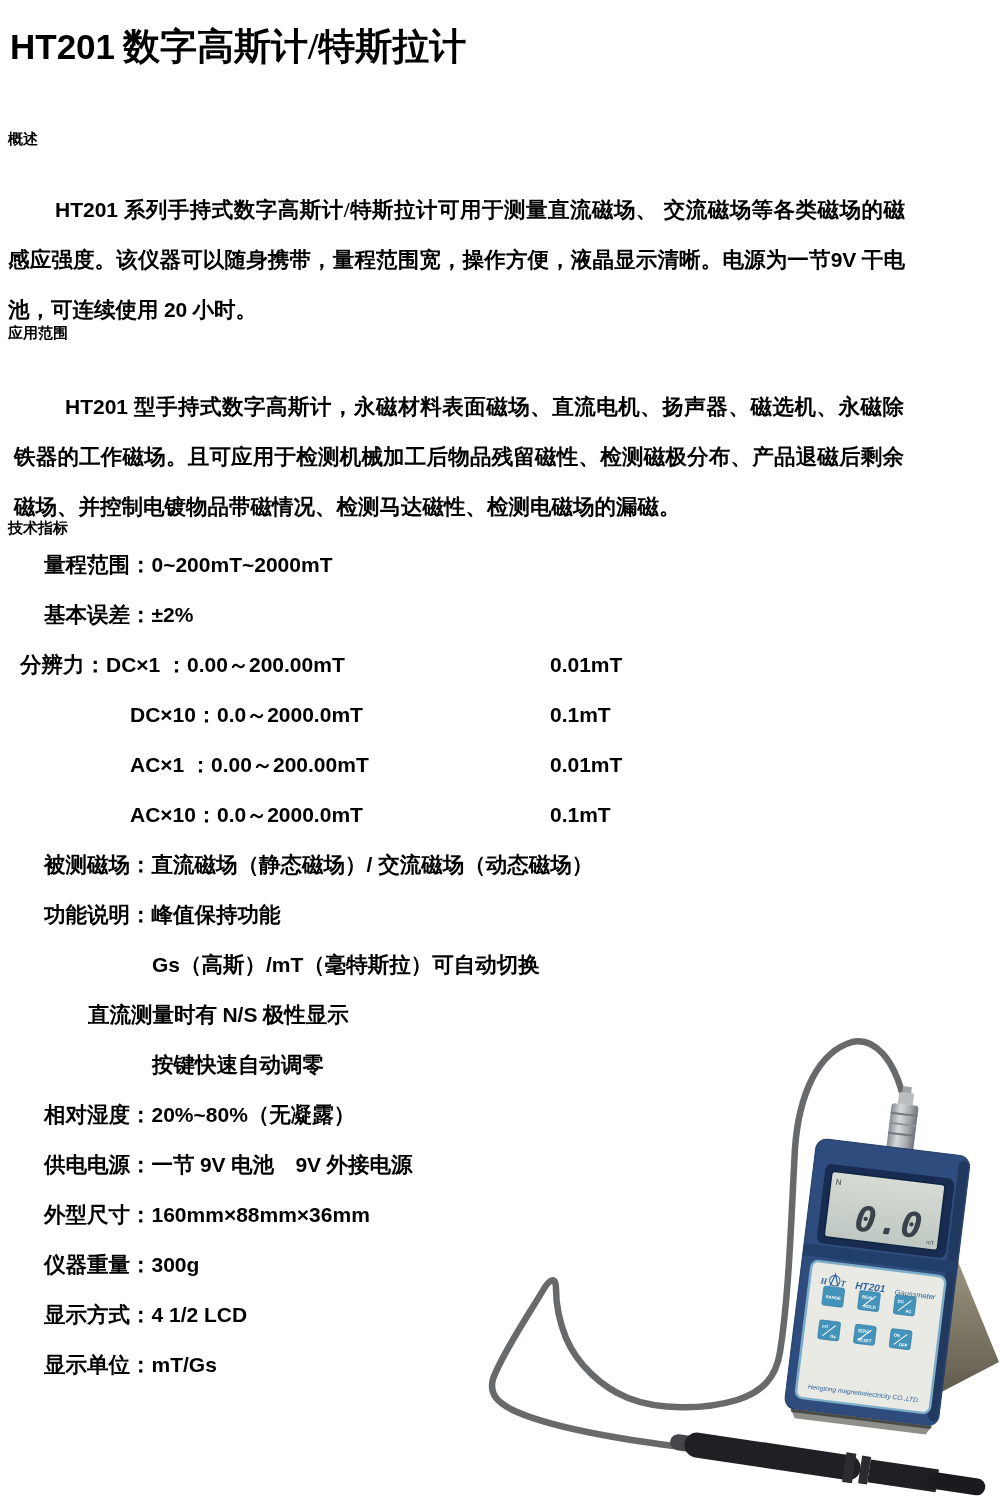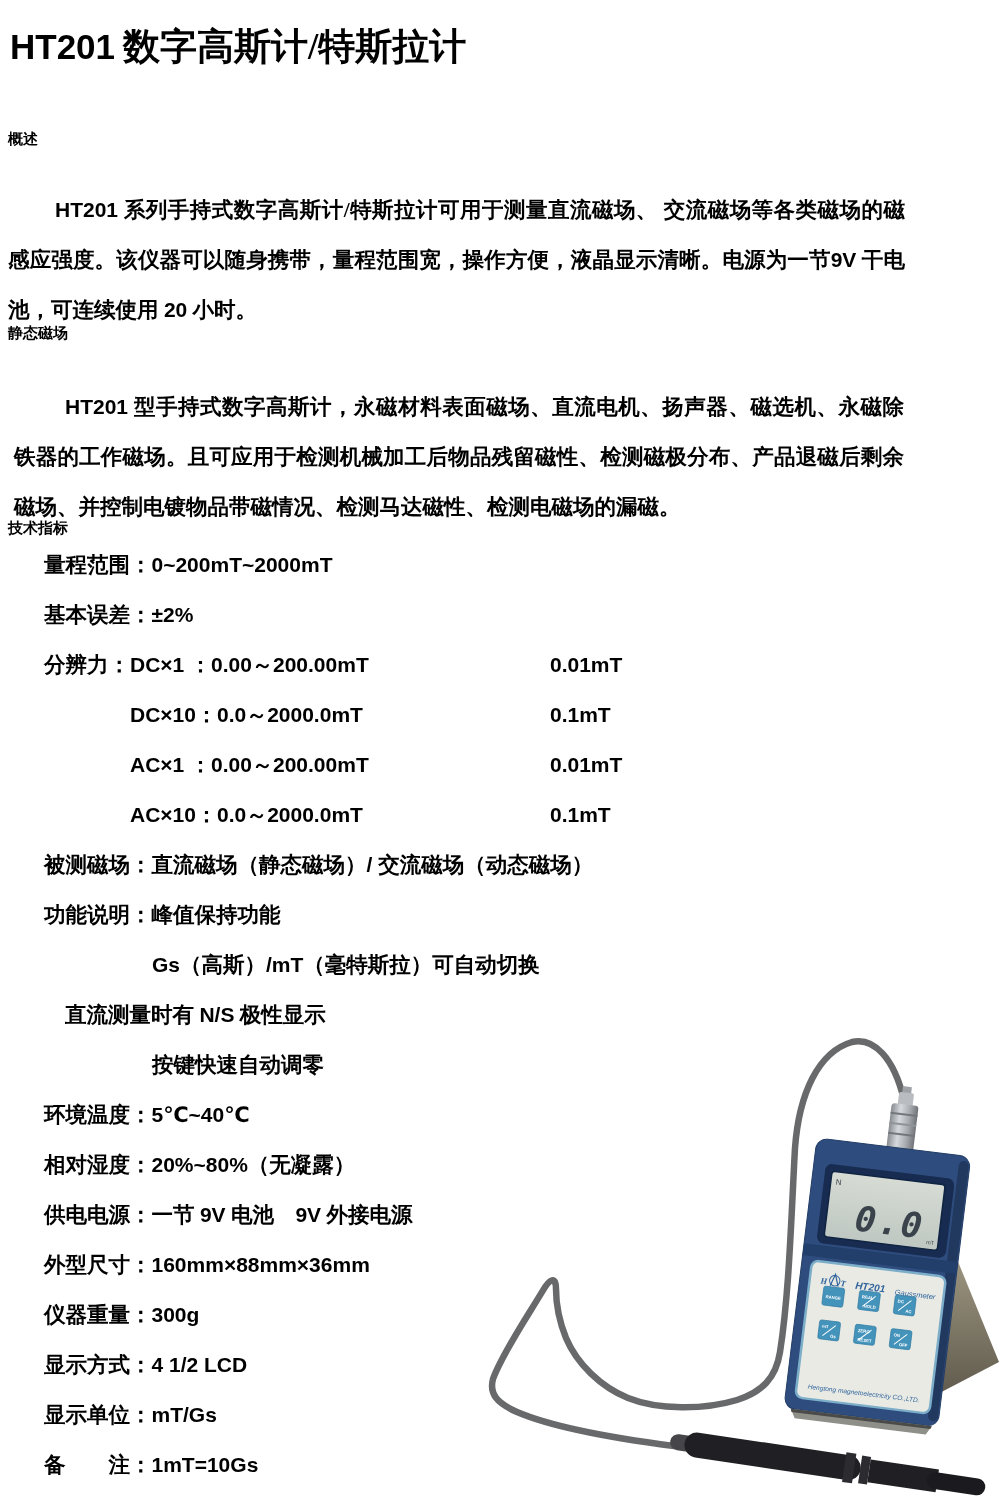--- a/index.html
+++ b/index.html
@@ -32,44 +32,42 @@
   #photo{top:0;left:0;pointer-events:none;}
 </style>
 </head>
 <body>
 
 <h1 class="abs" id="title"><span class="model">HT201</span><span class="rest">数字高斯计/特斯拉计</span></h1>
 
 <div class="abs h2" id="h-overview">概述</div>
 <p class="abs para" id="p-overview"><span class="vb">HT201</span><span class="vr"> 系列手持式数字高斯计/特斯拉计可用于测量直流磁场、 交流磁场等各类磁场的磁感应强度。该仪器可以随身携带，量程范围宽，操作方便，液晶显示清晰。电源为一节</span><span class="vb">9V</span><span class="vr"> 干电池，可连续使用 </span><span class="vb">20</span><span class="vr"> 小时。</span></p>
 
-<div class="abs h2" id="h-application">静态磁场</div>
+<div class="abs h2" id="h-application">应用范围</div>
 <p class="abs para" id="p-application"><span class="vb">HT201</span><span class="vr"> 型手持式数字高斯计，永磁材料表面磁场、直流电机、扬声器、磁选机、永磁除铁器的工作磁场。且可应用于检测机械加工后物品残留磁性、检测磁极分布、产品退磁后剩余磁场、并控制电镀物品带磁情况、检测马达磁性、检测电磁场的漏磁。</span></p>
 
 <div class="abs h2" id="h-specs">技术指标</div>
 <div class="abs" id="specs-list">
     <div class="spec-row" style="padding-left: 44px;"><span class="vr">量程范围：</span><span class="vb">0~200mT~2000mT</span></div>
     <div class="spec-row" style="padding-left: 44px;"><span class="vr">基本误差：</span><span class="vb">±2%</span></div>
-    <div class="spec-row" style="padding-left: 44px;"><span class="vr">分辨力：</span><span class="vb">DC×1 ：0.00～200.00mT</span><span class="res vb">0.01mT</span></div>
+    <div class="spec-row" style="padding-left: 20px;"><span class="vr">分辨力：</span><span class="vb">DC×1 ：0.00～200.00mT</span><span class="res vb">0.01mT</span></div>
     <div class="spec-row" style="padding-left: 130px;"><span class="vb">DC×10：0.0～2000.0mT</span><span class="res vb">0.1mT</span></div>
     <div class="spec-row" style="padding-left: 130px;"><span class="vb">AC×1 ：0.00～200.00mT</span><span class="res vb">0.01mT</span></div>
     <div class="spec-row" style="padding-left: 130px;"><span class="vb">AC×10：0.0～2000.0mT</span><span class="res vb">0.1mT</span></div>
     <div class="spec-row" style="padding-left: 44px;"><span class="vr">被测磁场：直流磁场（静态磁场）</span><span class="vb">/ </span><span class="vr">交流磁场（动态磁场）</span></div>
     <div class="spec-row" style="padding-left: 44px;"><span class="vr">功能说明：峰值保持功能</span></div>
     <div class="spec-row" style="padding-left: 152px;"><span class="vb">Gs</span><span class="vr">（高斯）</span><span class="vb">/mT</span><span class="vr">（毫特斯拉）可自动切换</span></div>
-    <div class="spec-row" style="padding-left: 65px;"><span class="vr">直流测量时有 </span><span class="vb">N/S</span><span class="vr"> 极性显示</span></div>
+    <div class="spec-row" style="padding-left: 88px;"><span class="vr">直流测量时有 </span><span class="vb">N/S</span><span class="vr"> 极性显示</span></div>
     <div class="spec-row" style="padding-left: 152px;"><span class="vr">按键快速自动调零</span></div>
-    <div class="spec-row" style="padding-left: 44px;"><span class="vr">环境温度：</span><span class="vb">5℃~40℃</span></div>
     <div class="spec-row" style="padding-left: 44px;"><span class="vr">相对湿度：</span><span class="vb">20%~80%</span><span class="vr">（无凝露）</span></div>
     <div class="spec-row" style="padding-left: 44px;"><span class="vr">供电电源：一节 </span><span class="vb">9V</span><span class="vr"> 电池　</span><span class="vb">9V</span><span class="vr"> 外接电源</span></div>
     <div class="spec-row" style="padding-left: 44px;"><span class="vr">外型尺寸：</span><span class="vb">160mm×88mm×36mm</span></div>
     <div class="spec-row" style="padding-left: 44px;"><span class="vr">仪器重量：</span><span class="vb">300g</span></div>
     <div class="spec-row" style="padding-left: 44px;"><span class="vr">显示方式：</span><span class="vb">4 1/2 LCD</span></div>
     <div class="spec-row" style="padding-left: 44px;"><span class="vr">显示单位：</span><span class="vb">mT/Gs</span></div>
-    <div class="spec-row" style="padding-left: 44px;"><span class="vr">备　　注：</span><span class="vb">1mT=10Gs</span></div>
   </div>
 
 <svg class="abs" id="photo" width="1000" height="1507" viewBox="0 0 1000 1507" xmlns="http://www.w3.org/2000/svg">
   <defs>
     <linearGradient id="metal" x1="0" y1="0" x2="1" y2="0">
       <stop offset="0" stop-color="#888c90"></stop>
         <stop offset="0.35" stop-color="#d6d9dc"></stop>
       <stop offset="0.7" stop-color="#a7abaf"></stop>
         <stop offset="1" stop-color="#6f7377"></stop>
     </linearGradient>

